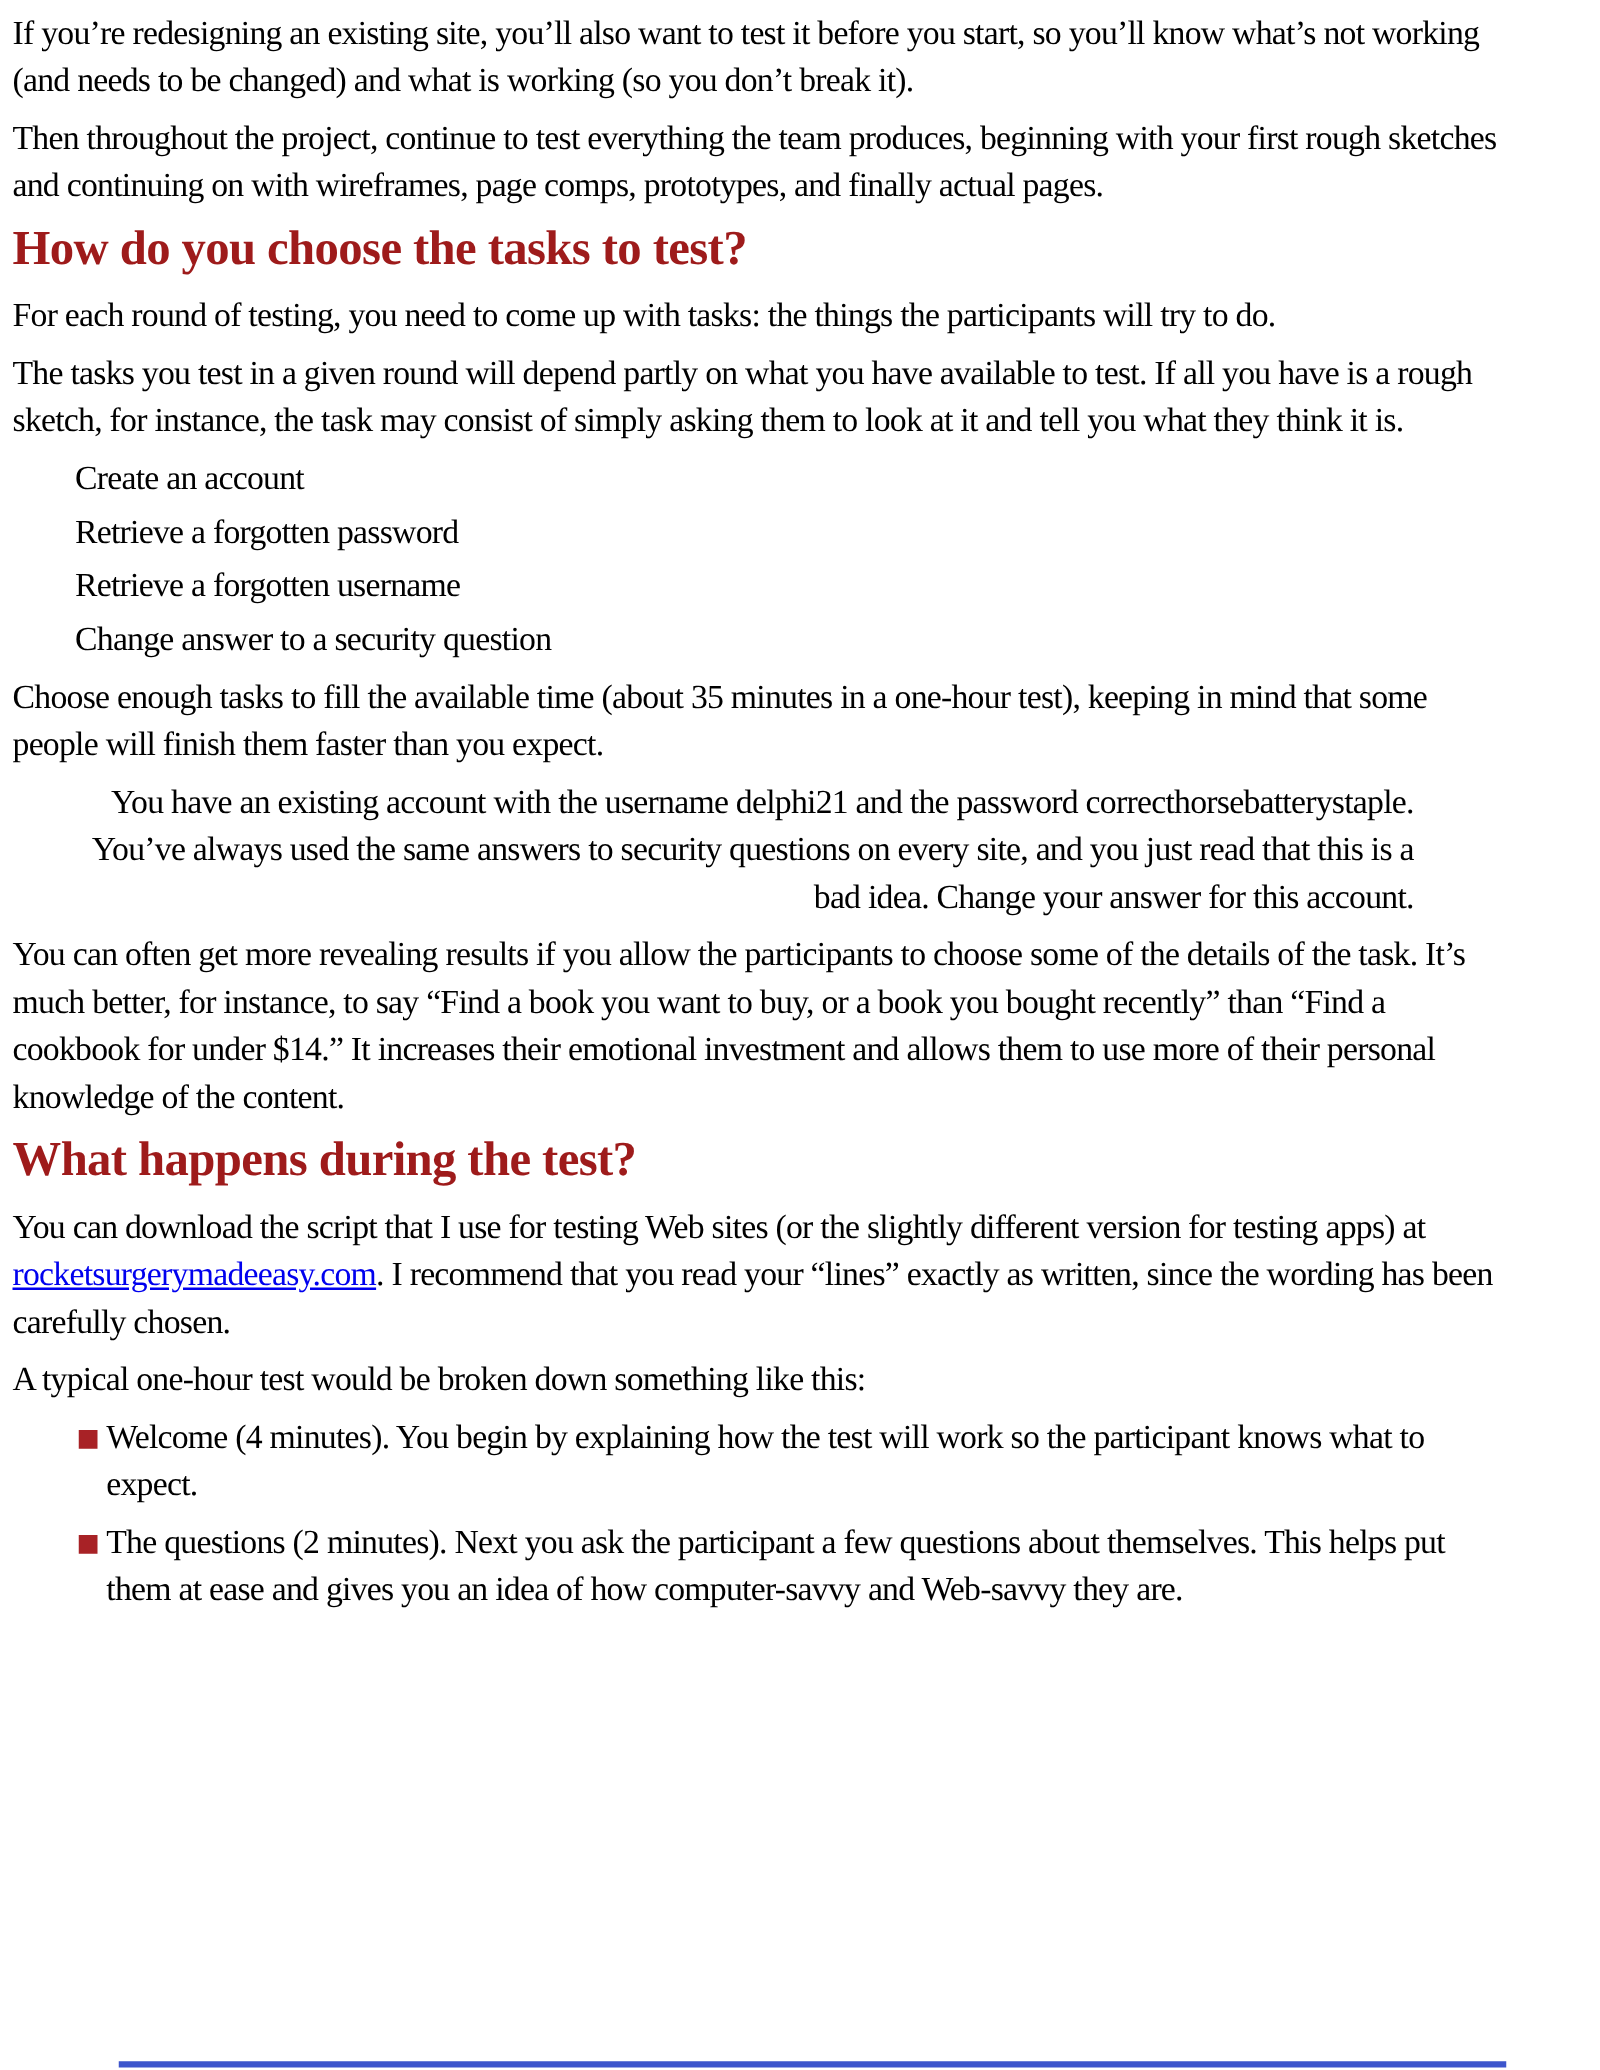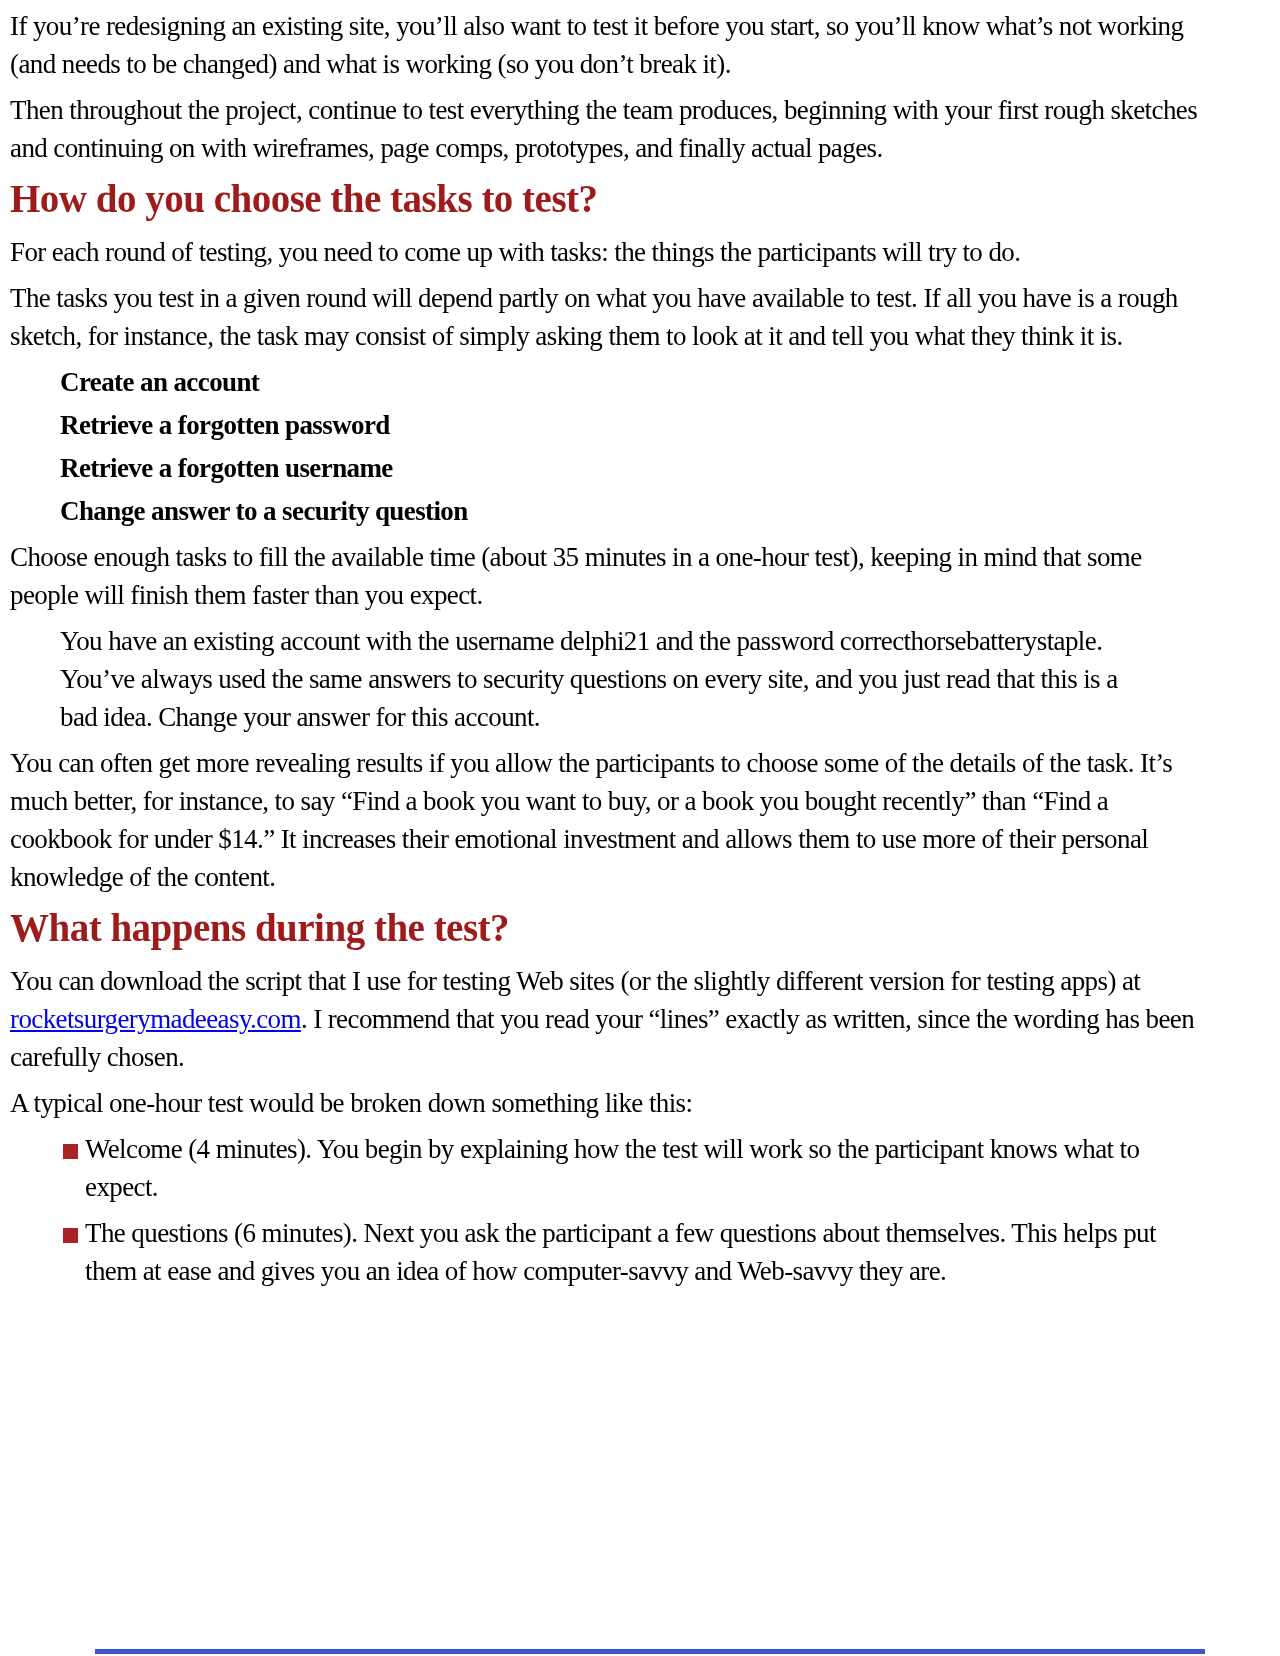--- a/index.html
+++ b/index.html
@@ -31,32 +31,33 @@
     letter-spacing:-0.6px;
   }
   h2.heading{
     margin:12px 0 14px 0;
     font-size:39px;
     line-height:40px;
     font-weight:bold;
     color:var(--heading-color);
     letter-spacing:-0.5px;
   }
-  .task-list{margin:0 0 8px 0;font-weight:bold;}
+  .task-list{margin:0 0 8px 0;}
   .task{
     margin:0 50px 5px 50px;
     font-size:27px;
     line-height:38px;
     letter-spacing:-0.6px;
   }
   .quote{
     margin:0 74px 8px 50px;
     font-size:27px;
     line-height:38px;
     letter-spacing:-0.6px;
+    text-align:right;
   }
   .bullet{
     position:relative;
     margin:0 0 8px 75px;
     font-size:27px;
     line-height:38px;
     letter-spacing:-0.6px;
   }
   .bullet .marker{
     position:absolute;
@@ -109,17 +110,17 @@
   <p class="body">You can often get more revealing results if you allow the participants to choose some of the details of the task. It’s much better, for instance, to say “Find a book you want to buy, or a book you bought recently” than “Find a cookbook for under $14.” It increases their emotional investment and allows them to use more of their personal knowledge of the content.</p>
 
   <h2 class="heading">What happens during the test?</h2>
 
   <p class="body"><span>You can download the script that I use for testing Web sites (or the slightly different version for testing apps) at </span><a class="link" href="#">rocketsurgerymadeeasy.com</a><span>. I recommend that you read your “lines” exactly as written, since the wording has been carefully chosen.</span></p>
 
   <p class="body">A typical one-hour test would be broken down something like this:</p>
 
   <div class="bullet"><span class="marker"></span><span class="lead">Welcome</span><span> (4 minutes).  You begin by explaining how the test will work so the participant knows what to expect.</span></div>
 
-  <div class="bullet"><span class="marker"></span><span class="lead">The questions</span><span> (6 minutes). Next you ask the participant a few questions about themselves. This helps put them at ease and gives you an idea of how computer-savvy and Web-savvy they are.</span></div>
+  <div class="bullet"><span class="marker"></span><span class="lead">The questions</span><span> (2 minutes). Next you ask the participant a few questions about themselves. This helps put them at ease and gives you an idea of how computer-savvy and Web-savvy they are.</span></div>
 
   <div class="bottom-bar"></div>
 
 </div>
 
 </body></html>

